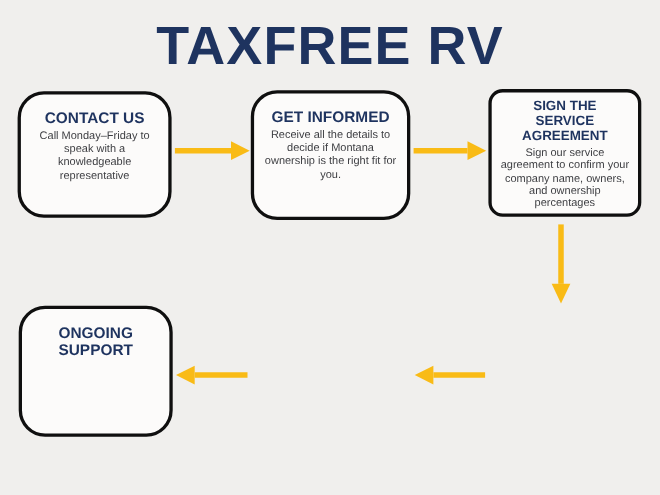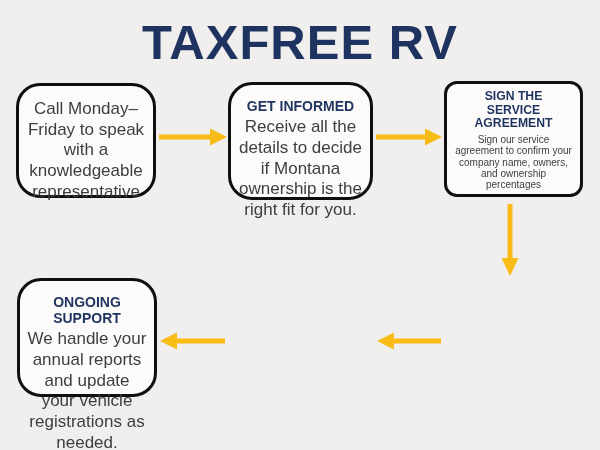--- a/index.html
+++ b/index.html
@@ -44,21 +44,21 @@
     font-weight: 700;
     color: var(--heading);
     max-width: 112px;
     margin: 0 auto 3px auto;
   }
   .box .bd {
     color: var(--body-text);
     margin: 0 auto;
   }
   .hd-lg { font-size: 14px; line-height: 1.15; }
-  .bd-lg { font-size: 17px; line-height: 1.22; }
+  .bd-lg { font-size: 10px; line-height: 1.22; }
   .hd-md { font-size: 13.5px; line-height: 1.18; }
   .bd-md { font-size: 11.5px; line-height: 1.2; }
   .hd-sm { font-size: 12.2px; line-height: 1.12; }
   .bd-sm { font-size: 10px; line-height: 1.13; }
   .hd-narrow { max-width: 100px; }
   .box1 { left: 16px;  top: 83px;  width: 140px; height: 115px; }
   .box2 { left: 228px; top: 82px;  width: 145px; height: 118px; }
   .box3 { left: 444px; top: 81px;  width: 139px; height: 116px; padding-top: 6px; border-radius: 13px; }
   .box4 { left: 443px; top: 281px; width: 139px; height: 118px; padding-top: 5px; }
   .box5 { left: 229px; top: 280px; width: 144px; height: 120px; padding-top: 10px; }
@@ -68,38 +68,38 @@
   .arrow polygon { fill: var(--arrow); }
 </style>
 </head>
 <body>
 
 <div class="canvas">
 
   <h1 class="title">TAXFREE RV</h1>
 
   <div class="box box1">
+    <h3 class="hd hd-lg">CONTACT US</h3>
     <p class="bd bd-lg">Call Monday–Friday to speak with a knowledgeable representative</p>
   </div>
 
   <div class="box box2">
     <h3 class="hd hd-lg">GET INFORMED</h3>
     <p class="bd bd-lg">Receive all the details to decide if Montana ownership is the right fit for you.</p>
   </div>
 
   <div class="box box3">
     <h3 class="hd hd-sm">SIGN THE SERVICE AGREEMENT</h3>
     <p class="bd bd-sm">Sign our service agreement to confirm your company name, owners, and ownership percentages</p>
   </div>
 
 
 
   <div class="box box6">
     <h3 class="hd hd-lg">ONGOING SUPPORT</h3>
-    <p class="bd bd-lg">We handle your annual reports and update your vehicle registrations as needed.</p>
   </div>
 
   <svg class="arrow" style="left:159px; top:127px;" width="68" height="20" aria-hidden="true">
     <line x1="0" y1="10" x2="51" y2="10"></line>
     <polygon points="51,1.5 68,10 51,18.5"></polygon>
   </svg>
 
   <svg class="arrow" style="left:376px; top:127px;" width="66" height="20" aria-hidden="true">
     <line x1="0" y1="10" x2="49" y2="10"></line>
     <polygon points="49,1.5 66,10 49,18.5"></polygon>

